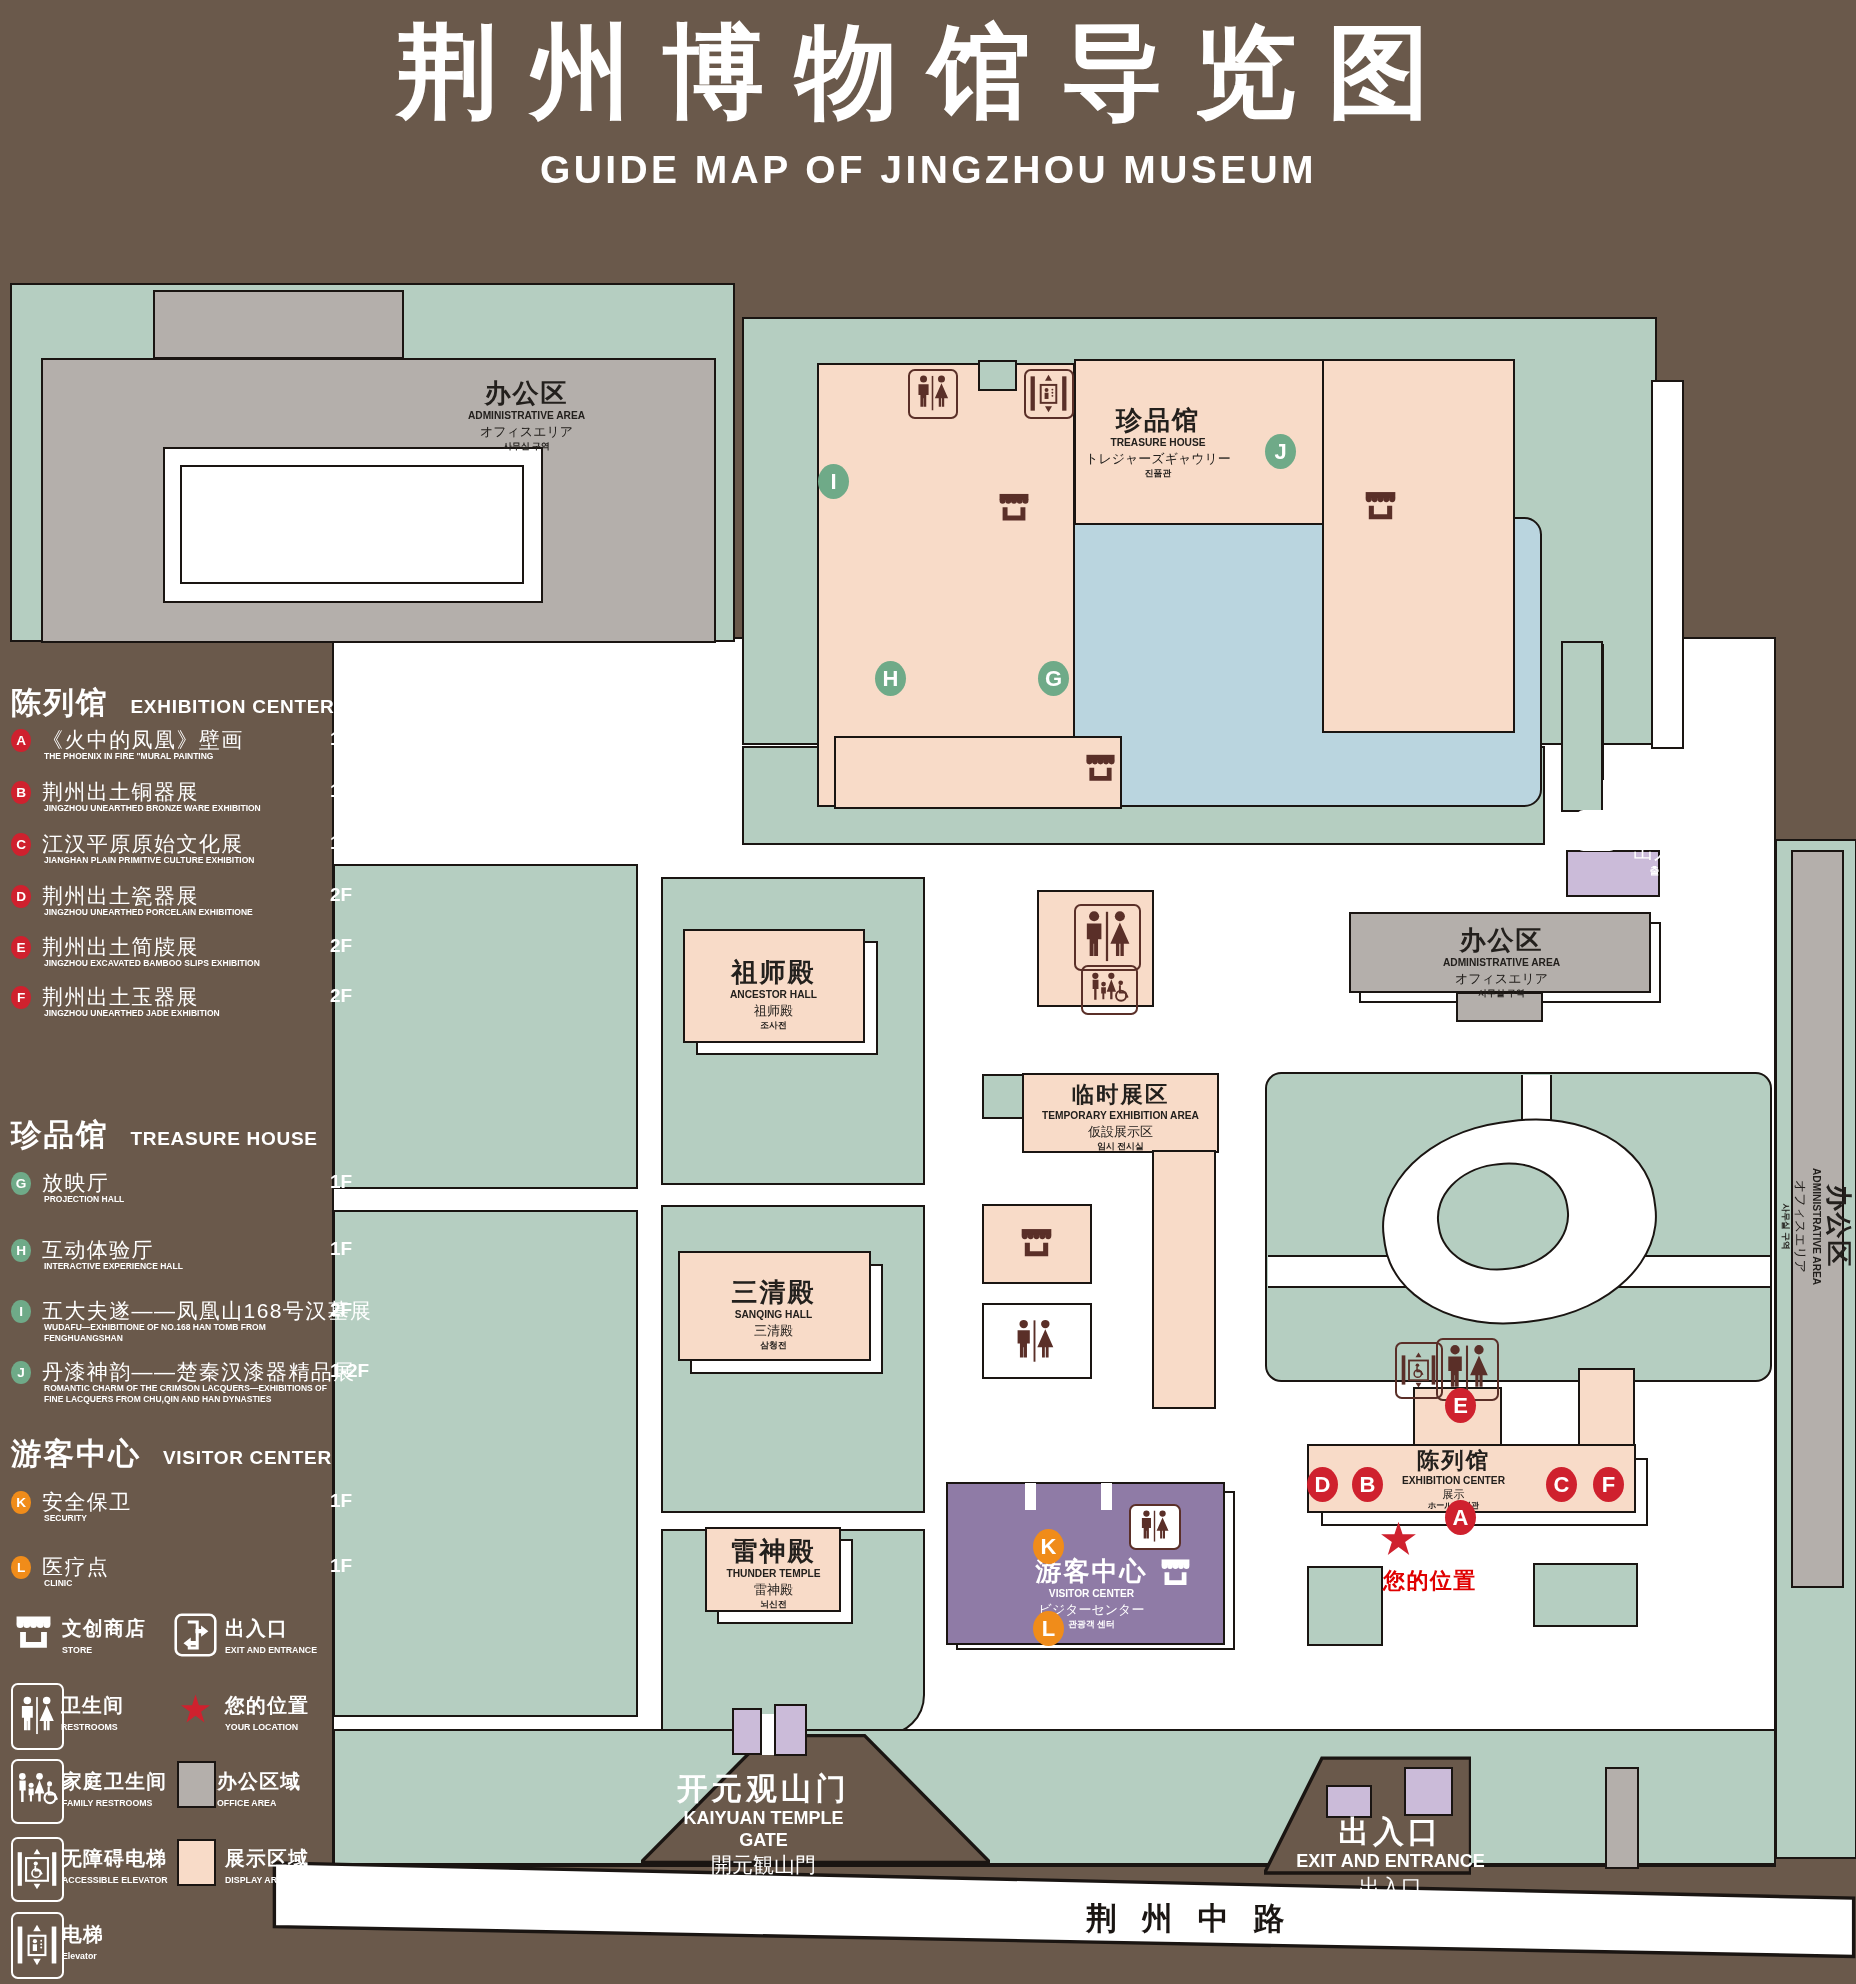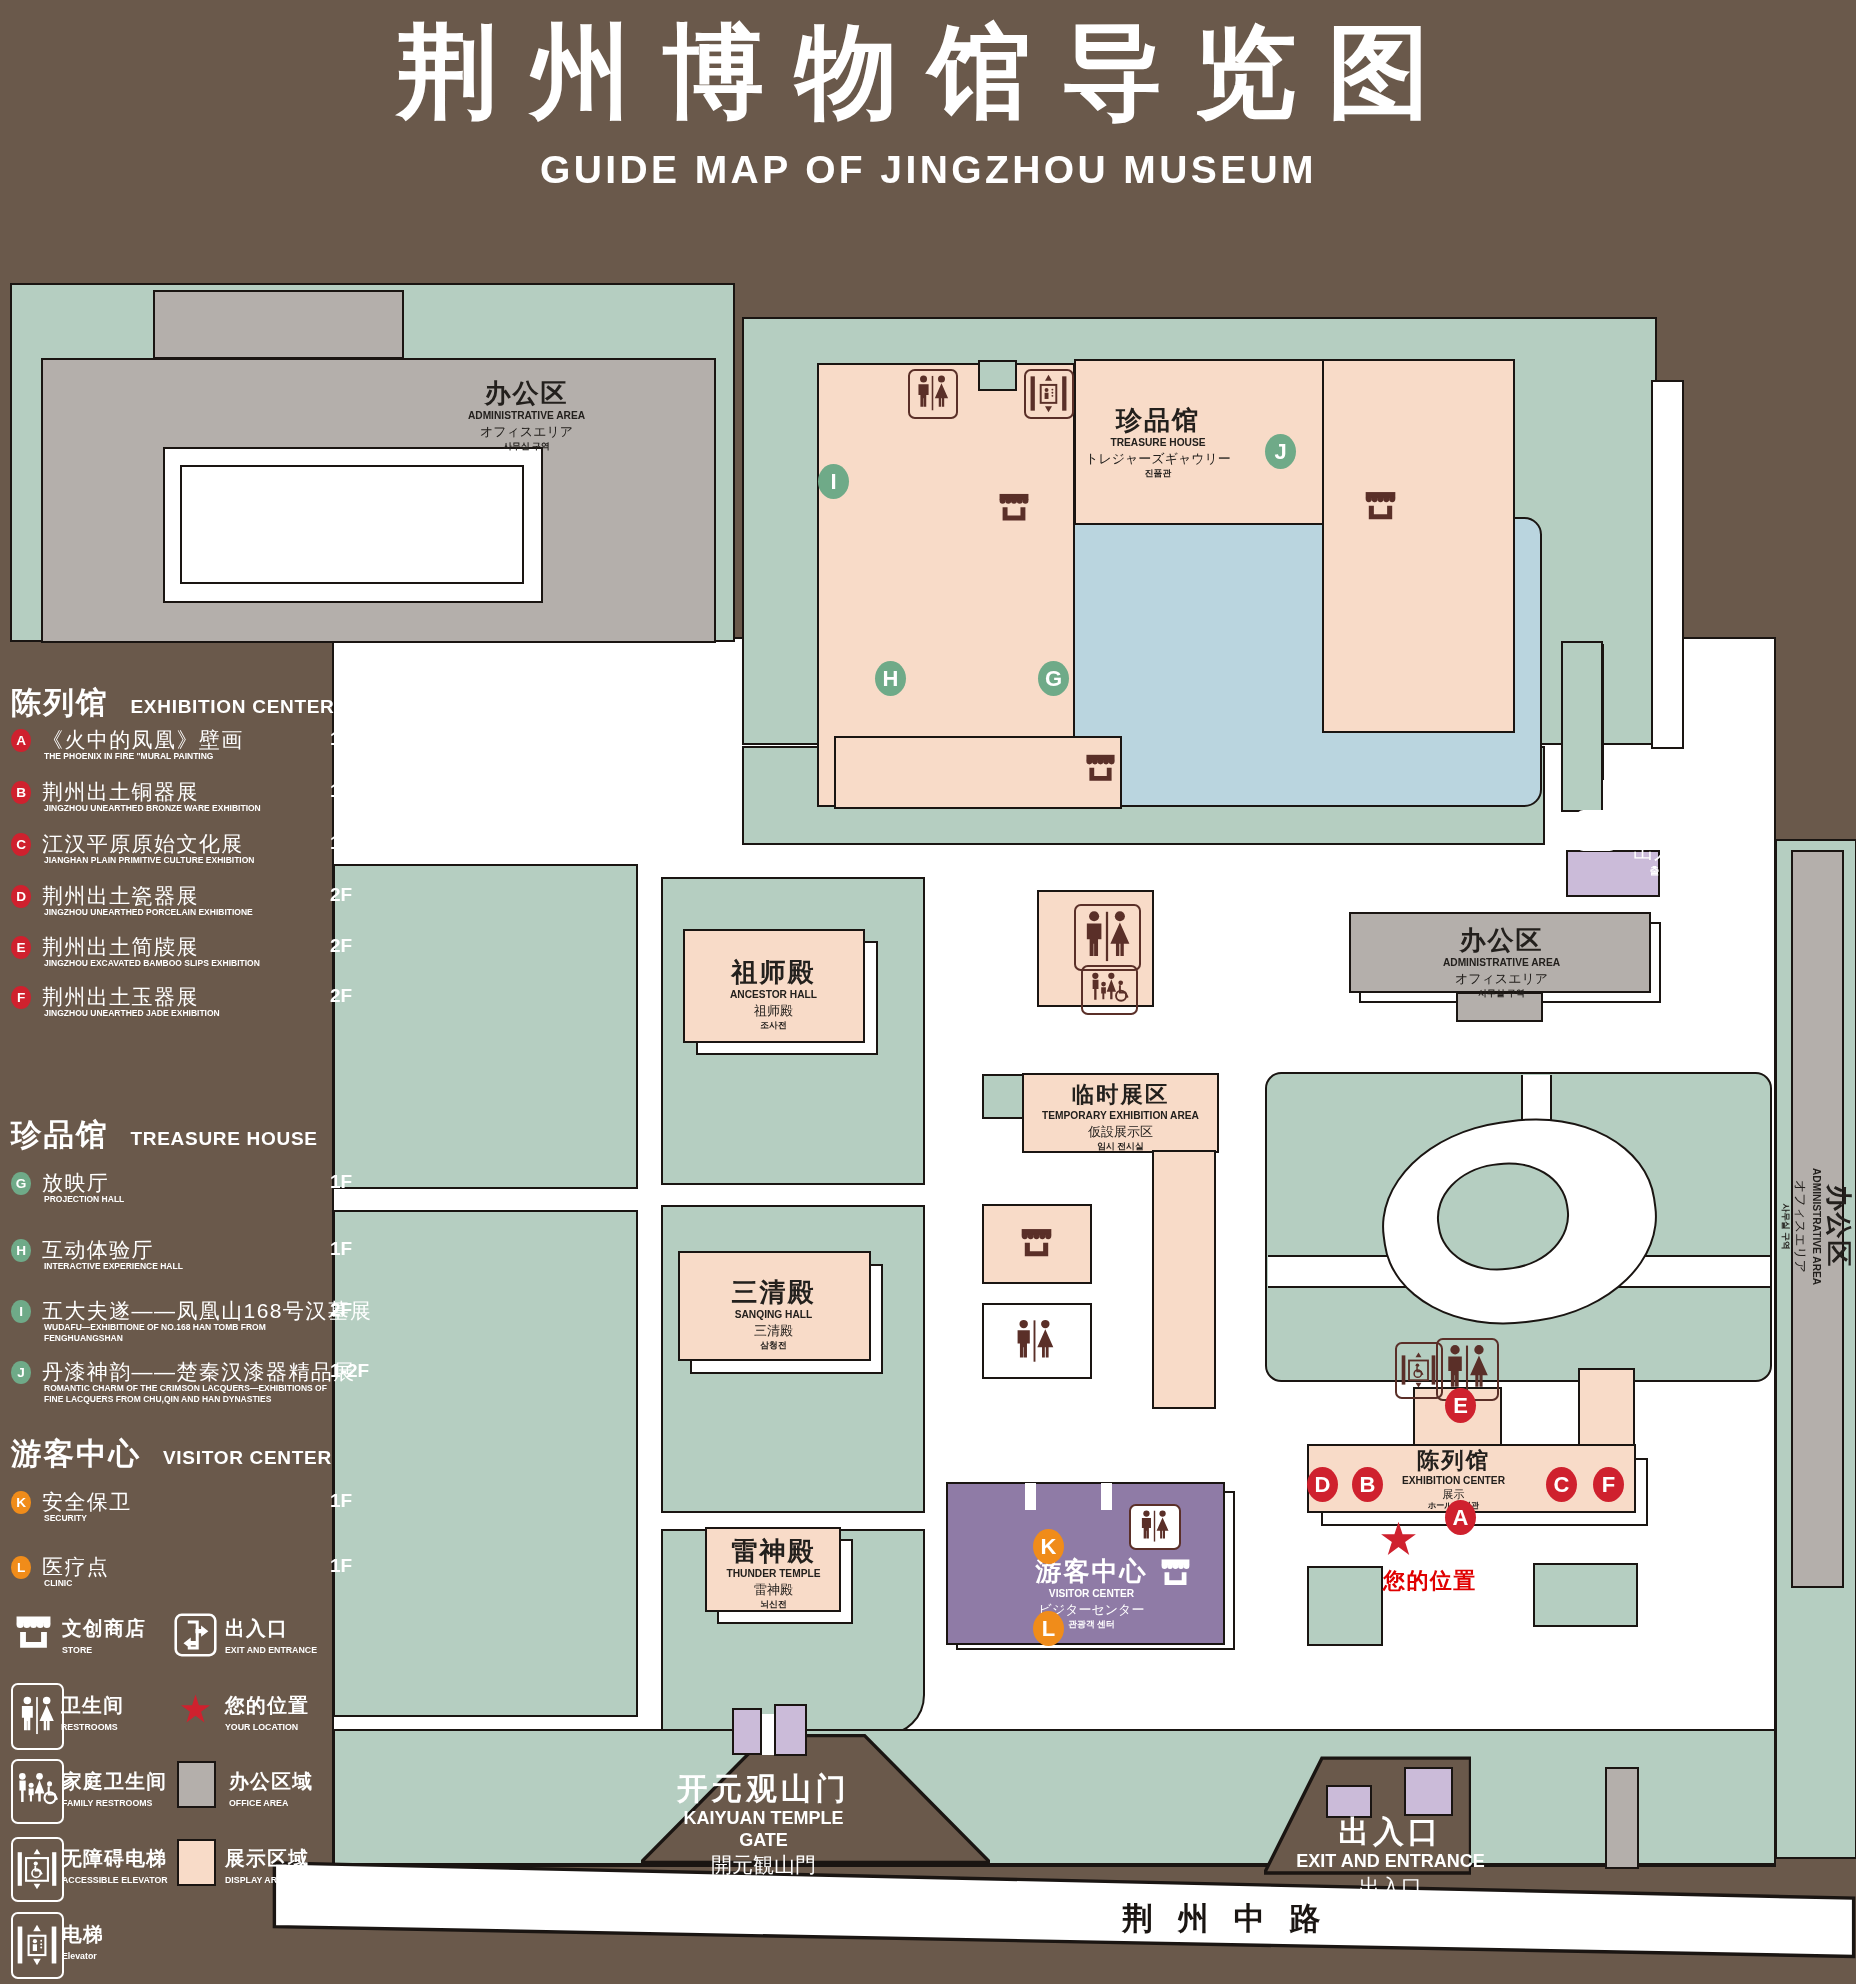--- a/index.html
+++ b/index.html
@@ -305,21 +305,21 @@
   <div class="bl-l4">출입구</div>
 </div>
 
 <div class="bldg-label light size-lg" style="left:662px;top:1771px;width:203px;z-index:45">
   <div class="bl-zh">开元观山门</div>
   <div class="bl-en">KAIYUAN TEMPLE GATE</div>
   <div class="bl-l3">開元観山門</div>
   <div class="bl-l4">산문을 열다</div>
 </div>
 
-<div class="road-label" style="left:1122px;top:1898px">荆 州 中 路</div>
+<div class="road-label" style="left:1086px;top:1898px">荆 州 中 路</div>
 <div class="loc-text" style="left:1383px;top:1566px">您的位置</div>
 
 <div class="marker m-green" style="left:818px;top:464px">I</div>
 <div class="marker m-green" style="left:1265px;top:434px">J</div>
 <div class="marker m-green" style="left:875px;top:661px">H</div>
 <div class="marker m-green" style="left:1038px;top:661px">G</div>
 <div class="marker m-red" style="left:1445px;top:1388px">E</div>
 <div class="marker m-red" style="left:1307px;top:1467px">D</div>
 <div class="marker m-red" style="left:1352px;top:1467px">B</div>
 <div class="marker m-red" style="left:1546px;top:1467px">C</div>
@@ -537,21 +537,21 @@
   <div class="icon-box boxed lite sym-ic" style="left:0;top:1081px;width:42px;height:54px">
       <svg viewBox="0 0 62 80" width="42" height="54">
         <use href="#sym-family"></use>
       </svg>
     </div>
   <div class="sym-label" style="left:51px;top:1090px">
     <div class="sym-zh">家庭卫生间</div>
     <div class="sym-en">FAMILY RESTROOMS</div>
   </div>
   <div class="swatch sym-ic" style="left:166px;top:1083px;width:39px;height:47px;background:#b4afab"></div>
-  <div class="sym-label" style="left:218px;top:1090px">
+  <div class="sym-label" style="left:206px;top:1090px">
     <div class="sym-zh">办公区域</div>
     <div class="sym-en">OFFICE AREA</div>
   </div>
 
   <div class="icon-box boxed lite sym-ic" style="left:0;top:1159px;width:42px;height:54px">
       <svg viewBox="0 0 62 79" width="42" height="54">
         <use href="#sym-accel"></use>
       </svg>
     </div>
   <div class="sym-label" style="left:51px;top:1167px">

